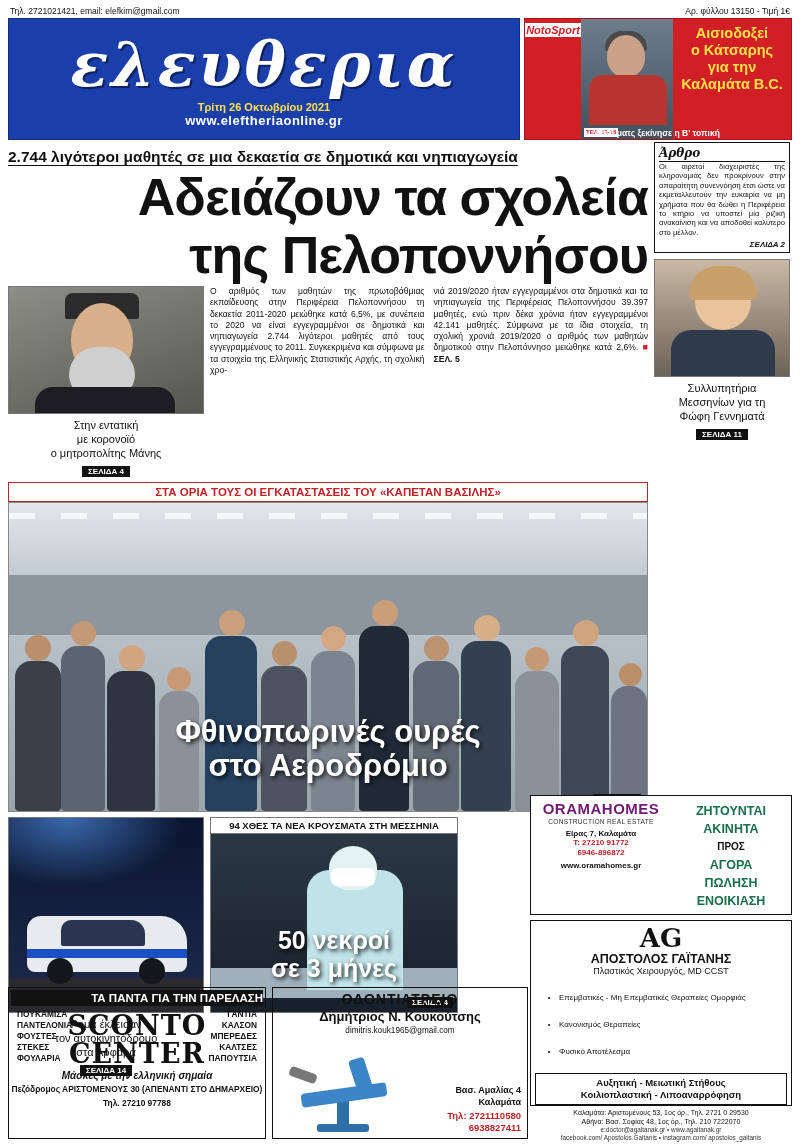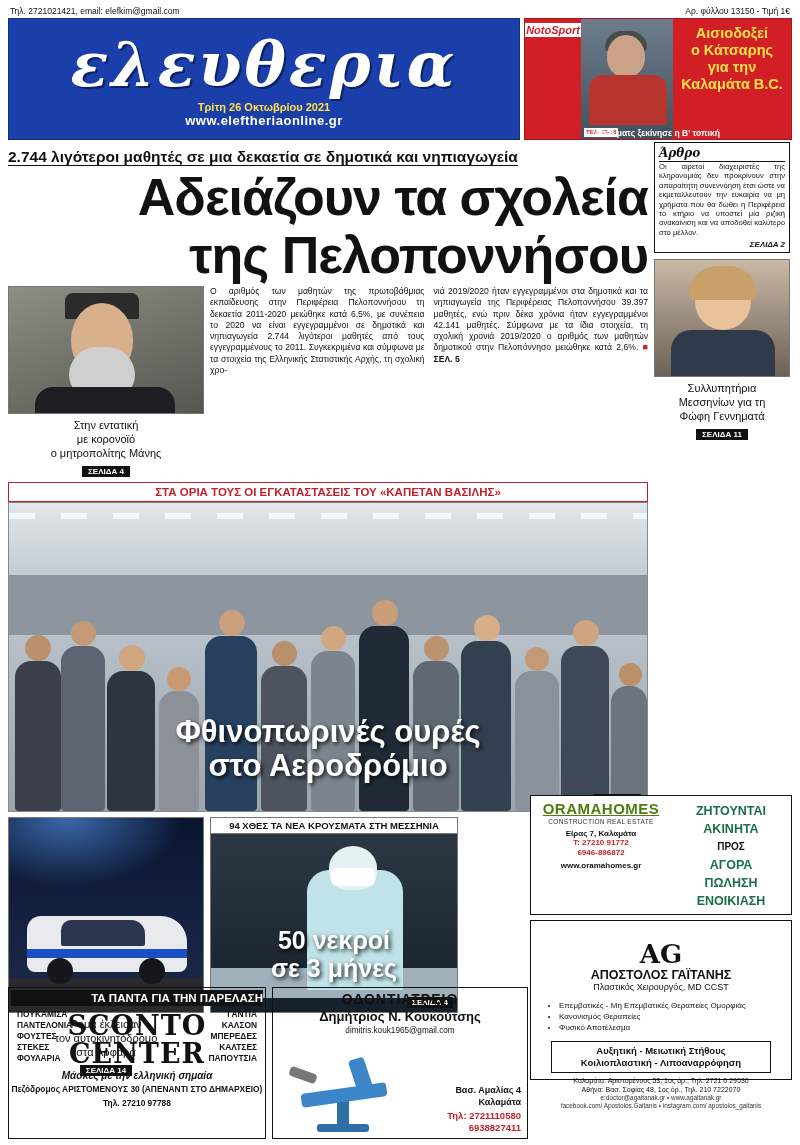--- a/index.html
+++ b/index.html
@@ -180,37 +180,37 @@
     text-shadow:2px 2px 4px rgba(0,0,0,.85);
   }
   .covid-sel { position:absolute; right:4px; bottom:4px; background:#111;color:#fff;font-size:8px;font-weight:bold;padding:1px 5px;}
 
   .ads-col { width:260px; display:flex; flex-direction:column; gap:5px; }
   .orama {
     border:1px solid #111; display:flex; height:120px; overflow:hidden; background:#fff;
   }
   .orama-left { width:140px; padding:4px 3px; text-align:center; }
   .orama-name { font-size:15px; font-weight:bold; color:#1a6f4a; letter-spacing:.5px;}
-  .orama-name span { color:#4d7c0f;text-decoration:underline; }
+  .orama-name span { color:#701a75; }
   .orama-sub { font-size:6.6px; color:#333; letter-spacing:.3px; margin-top:1px;}
   .orama-addr { font-size:8px; font-weight:bold; margin-top:4px;}
   .orama-tel { font-size:8px; color:#c31f26; font-weight:bold; line-height:10px;}
   .orama-site { font-size:8px; font-weight:bold; margin-top:3px;}
   .orama-right {
     flex:1; text-align:center; color:#1a6f4a; font-weight:bold; font-size:12.5px;
     line-height:18px; padding-top:6px;
   }
   .orama-right .pros { color:#111; font-size:10px; }
 
-  .gaitanis { border:1px solid #111; padding:20px; height:160px; }
+  .gaitanis { border:1px solid #111; padding:4px; height:186px; }
   .g-logo { text-align:center; font-size:26px; font-weight:bold; color:#111; line-height:26px; font-family:"DejaVu Serif", serif;}
   .g-name { text-align:center; font-size:12.5px; font-weight:bold; margin-top:1px;}
   .g-role { text-align:center; font-size:9px; margin-bottom:7px;}
   .g-list { font-size:8px; line-height:11px; padding-left:8px; }
-  .g-list li { margin:0; }
+  .g-list li { margin:16px; }
   .g-box { border:1px solid #111; text-align:center; font-size:9.5px; font-weight:bold; padding:3px 2px; margin:4px 0; line-height:12px;}
   .g-addr { font-size:7px; line-height:8.6px; text-align:center; }
   .g-mail { font-size:6.4px; line-height:8px; text-align:center; color:#333;}
 
   
   .bottom { display:flex; gap:6px; margin-top:5px; }
   .sconto { width:258px; border:1px solid #111; position:relative; height:152px; padding:2px;}
   .sconto-head { background:#111; color:#fff; text-align:right; font-size:11.5px; font-weight:bold; padding:2px 0;}
   .sconto-grid { display:flex; justify-content:space-between; padding:3px 6px 0 6px;}
   .sc-col { font-size:8.4px; line-height:11px; font-weight:bold; color:#111;}

